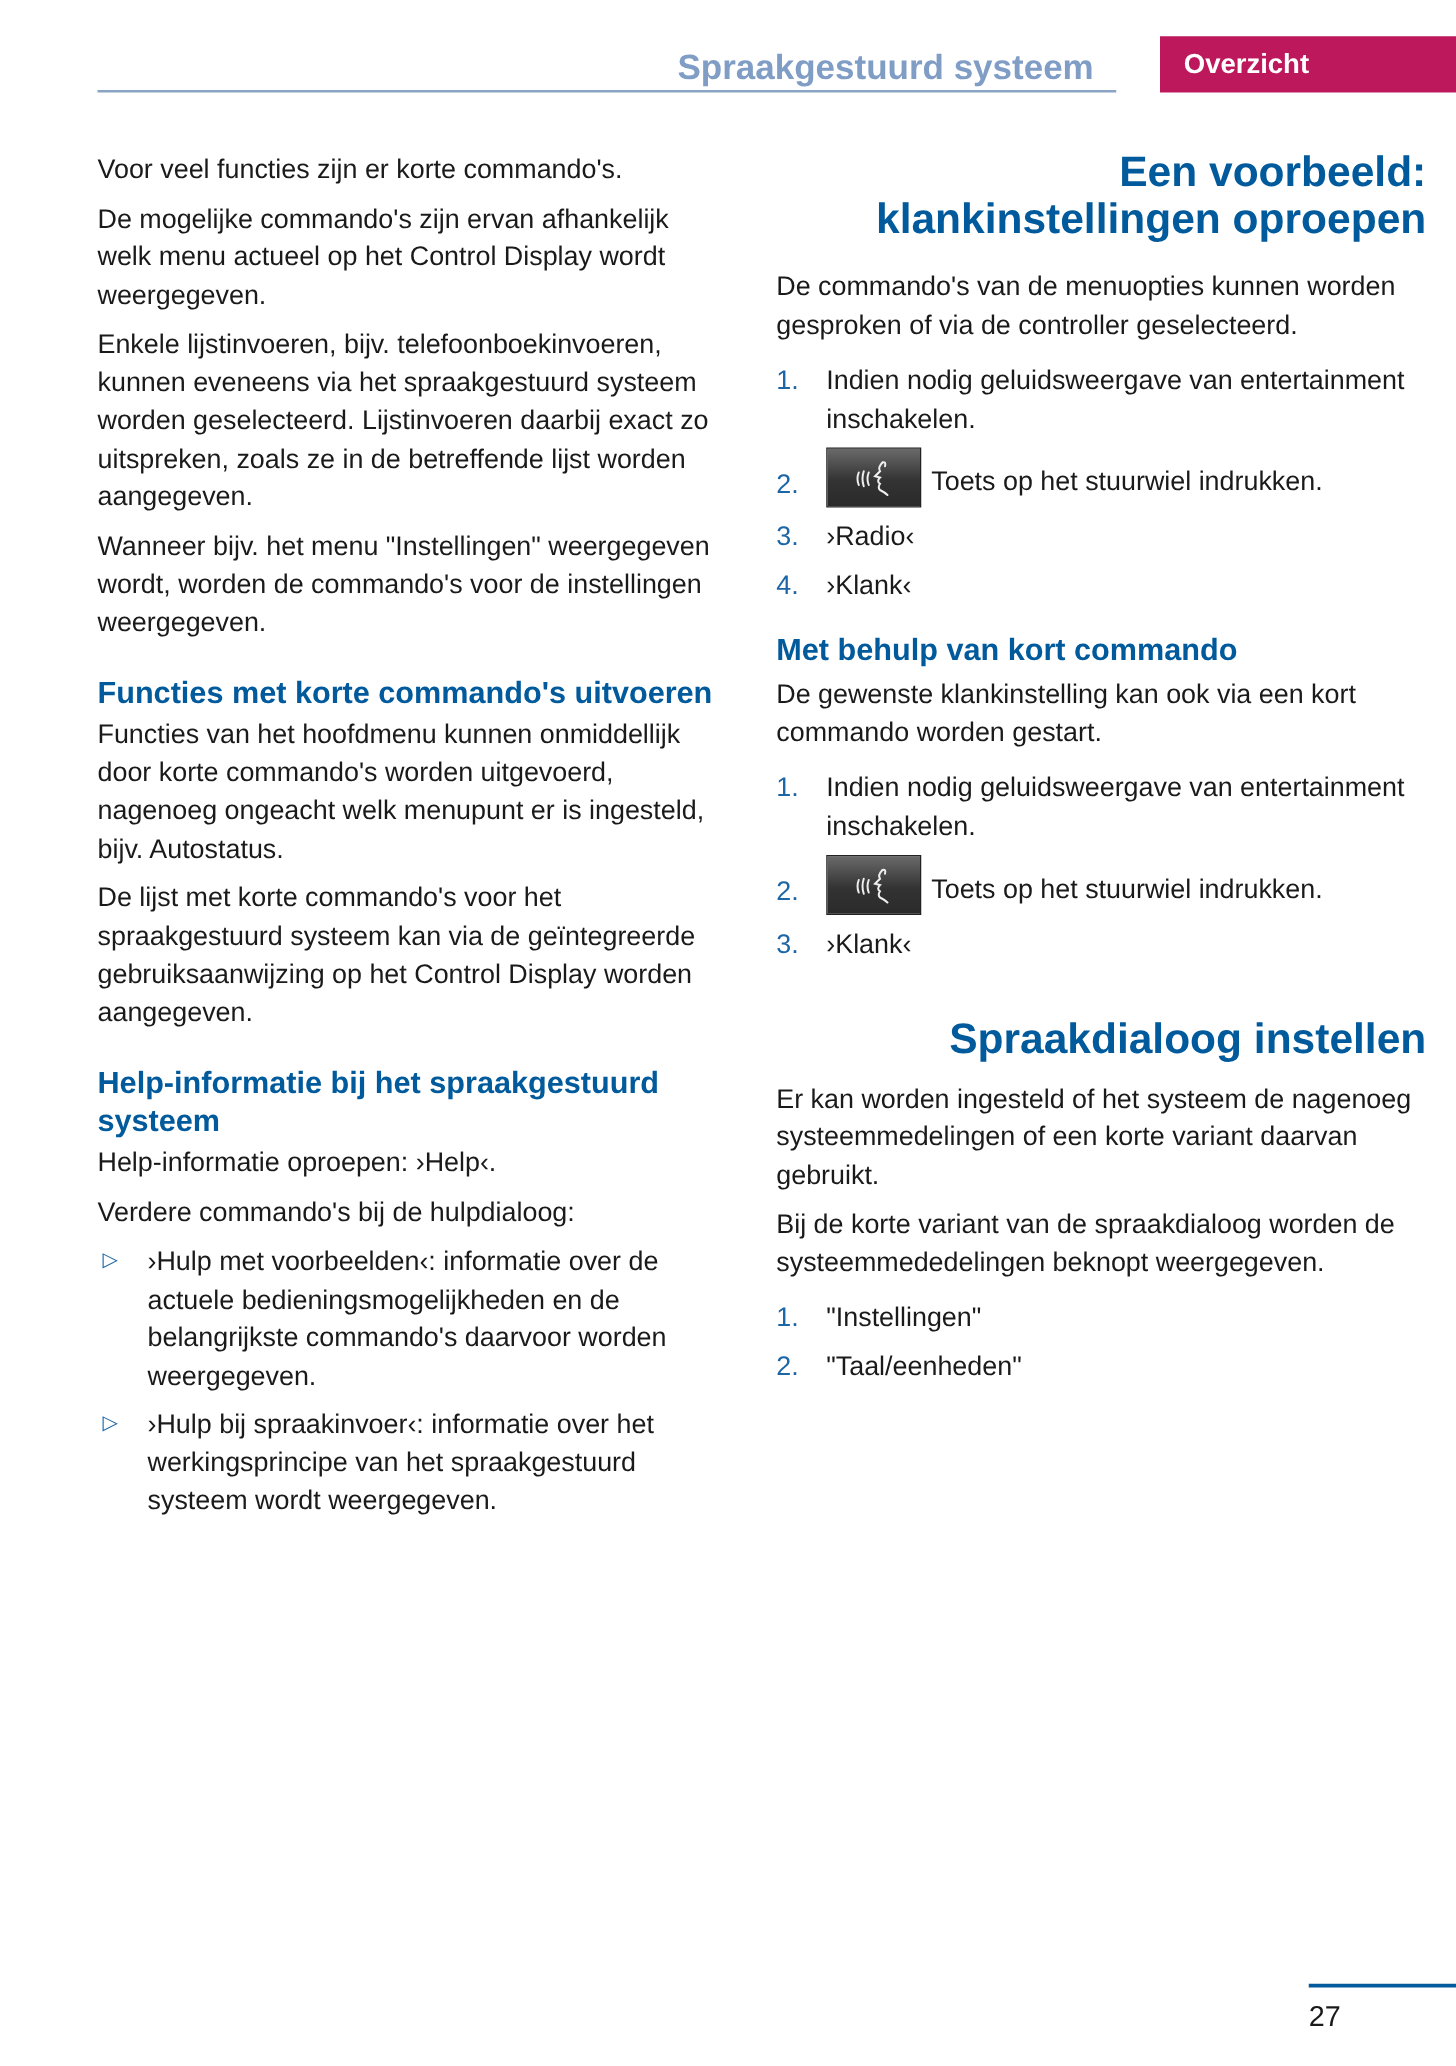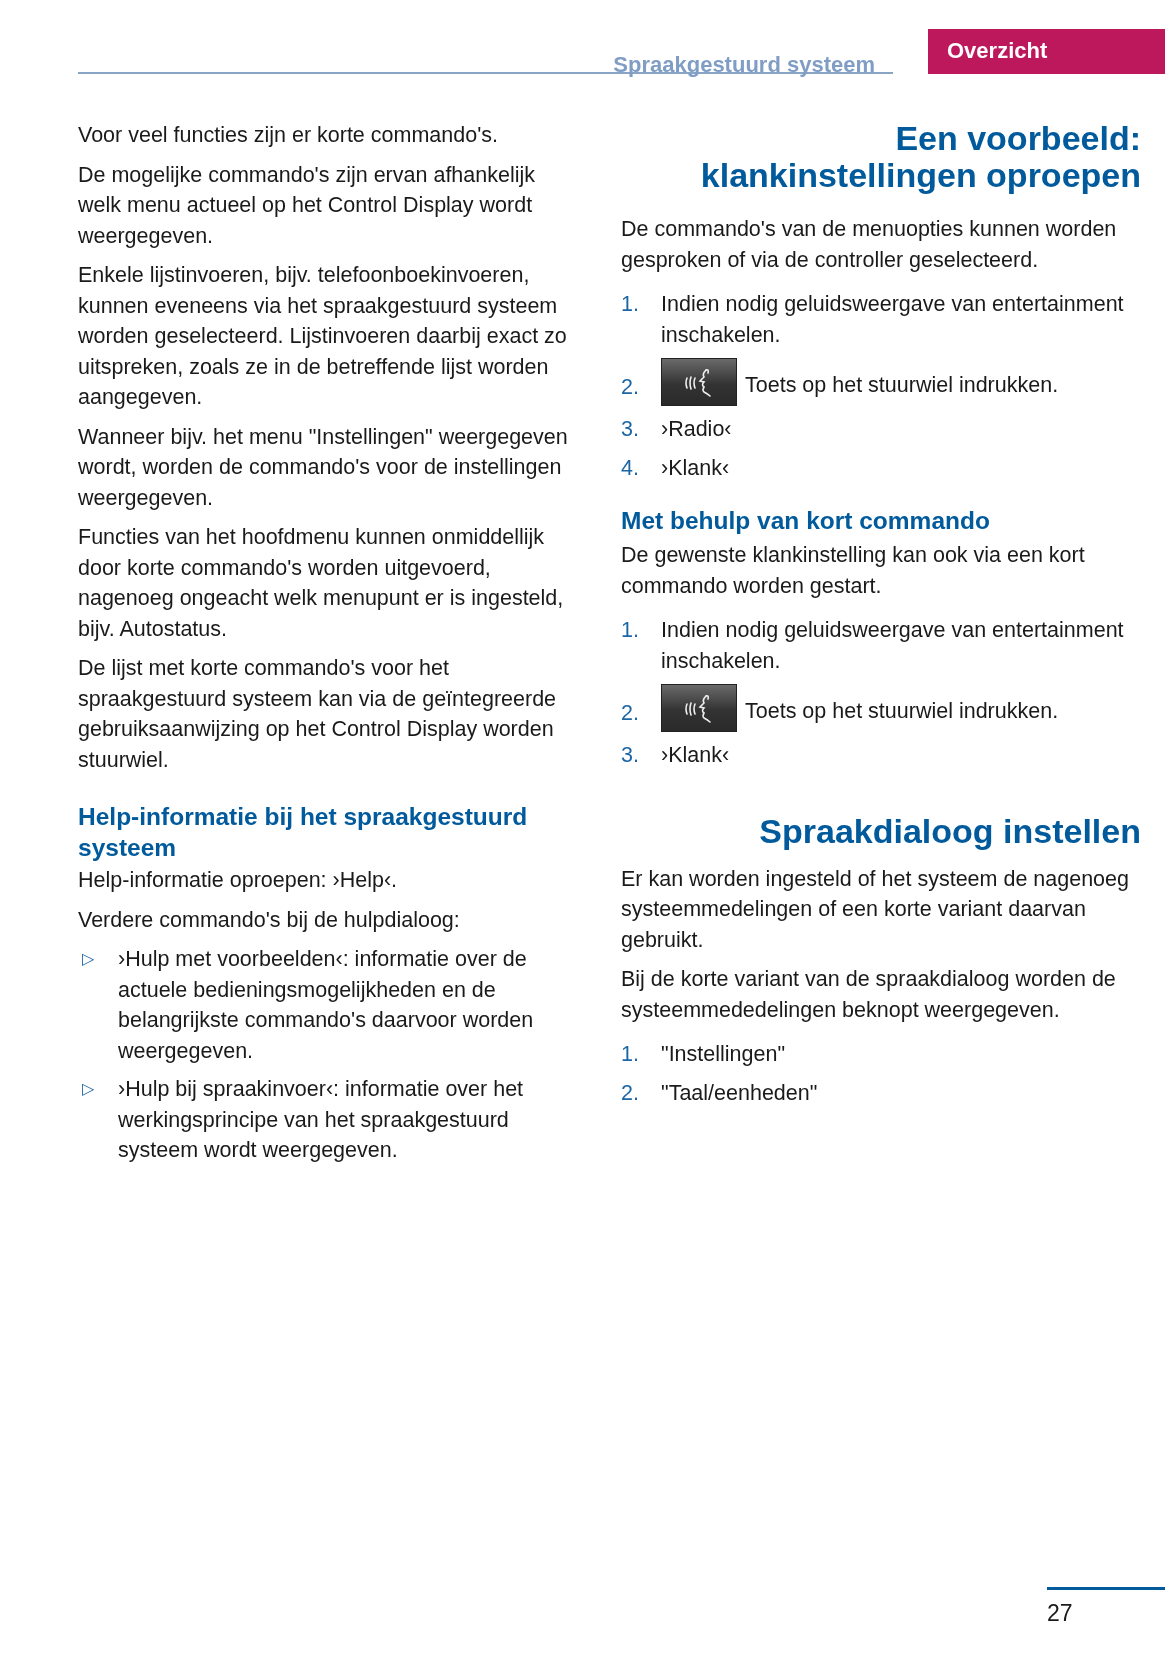--- a/index.html
+++ b/index.html
@@ -1,19 +1,19 @@
 <!DOCTYPE html>
 <html><head>
 <meta charset="utf-8">
 <style>
   html, body { margin: 0; padding: 0; background: #ffffff; }
   body { width: 1165px; height: 1653px; position: relative; overflow: hidden;
          font-family: "Liberation Sans", sans-serif; color: #1a1a1a; }
   .header-line { position: absolute; left: 78px; top: 72px; width: 815px; height: 2px; background: #8aa4c4; }
-  .header-section { position: absolute; right: 290px; top: 52px; font-size: 22px; font-weight: bold; color: #7f9dc5; white-space: nowrap; }
+  .header-section { position: absolute; right: 290px; top: 38px; font-size: 28px; font-weight: bold; color: #7f9dc5; white-space: nowrap; }
   .header-tab { position: absolute; left: 893px; top: 29px; width: 272px; height: 45px; background: #be185d; color: #fff;
                 font-size: 22px; font-weight: bold; box-sizing: border-box; padding: 9px 0 0 19px; margin-left: 35px; }
   .col { position: absolute; top: 120px; }
   .col-left { left: 78px; width: 500px; }
   .col-right { left: 621px; width: 520px; }
   p { margin: 0 0 9px 0; font-size: 21.5px; line-height: 30.5px; }
   h2 { margin: 0; color: #005a9b; font-size: 24.5px; line-height: 31px; font-weight: bold; }
   h1 { margin: 0; color: #005a9b; font-size: 34px; line-height: 37px; font-weight: bold; text-align: right; }
   .h2-left { margin-top: 26px; margin-bottom: 2px; }
   .steps { margin: 0; padding: 0; list-style: none; }
@@ -35,22 +35,23 @@
 <div class="header-section">Spraakgestuurd systeem</div>
 <div class="header-tab"><span>Overzicht</span></div>
 
 <div class="col col-left">
   <p>Voor veel functies zijn er korte commando's.</p>
   <p>De mogelijke commando's zijn ervan afhanke­lijk welk menu actueel op het Control Display wordt weergegeven.</p>
   <p>Enkele lijstinvoeren, bijv. telefoonboekinvoe­ren, kunnen eveneens via het spraakgestuurd systeem worden geselecteerd. Lijstinvoeren daarbij exact zo uitspreken, zoals ze in de be­treffende lijst worden aangegeven.</p>
 
   <p>Wanneer bijv. het menu "Instellingen" weerge­geven wordt, worden de commando's voor de instellingen weergegeven.</p>
 
+  <h2 class="h2-left">Functies met korte commando's uitvoeren</h2>
   <p>Functies van het hoofdmenu kunnen onmid­dellijk door korte commando's worden uitge­voerd, nagenoeg ongeacht welk menupunt er is ingesteld, bijv. Autostatus.</p>
-  <p>De lijst met korte commando's voor het spraakgestuurd systeem kan via de geïnte­greerde gebruiksaanwijzing op het Control Display worden stuurwiel.</p>
+  <p>De lijst met korte commando's voor het spraakgestuurd systeem kan via de geïnte­greerde gebruiksaanwijzing op het Control Display worden aangegeven.</p>
 
   <h2 class="h2-left">Help-informatie bij het spraakgestuurd systeem</h2>
   <p>Help-informatie oproepen: ›Help‹.</p>
   <p>Verdere commando's bij de hulpdialoog:</p>
   <ul class="bullets">
     <li><span class="tri">▷</span><span>›Hulp met voorbeelden‹: informatie over de actuele bedieningsmogelijkheden en de belangrijkste commando's daarvoor wor­den weergegeven.</span></li>
     <li><span class="tri">▷</span><span>›Hulp bij spraakinvoer‹: informatie over het werkingsprincipe van het spraakgestuurd systeem wordt weergegeven.</span></li>
   </ul>
 </div>
 

